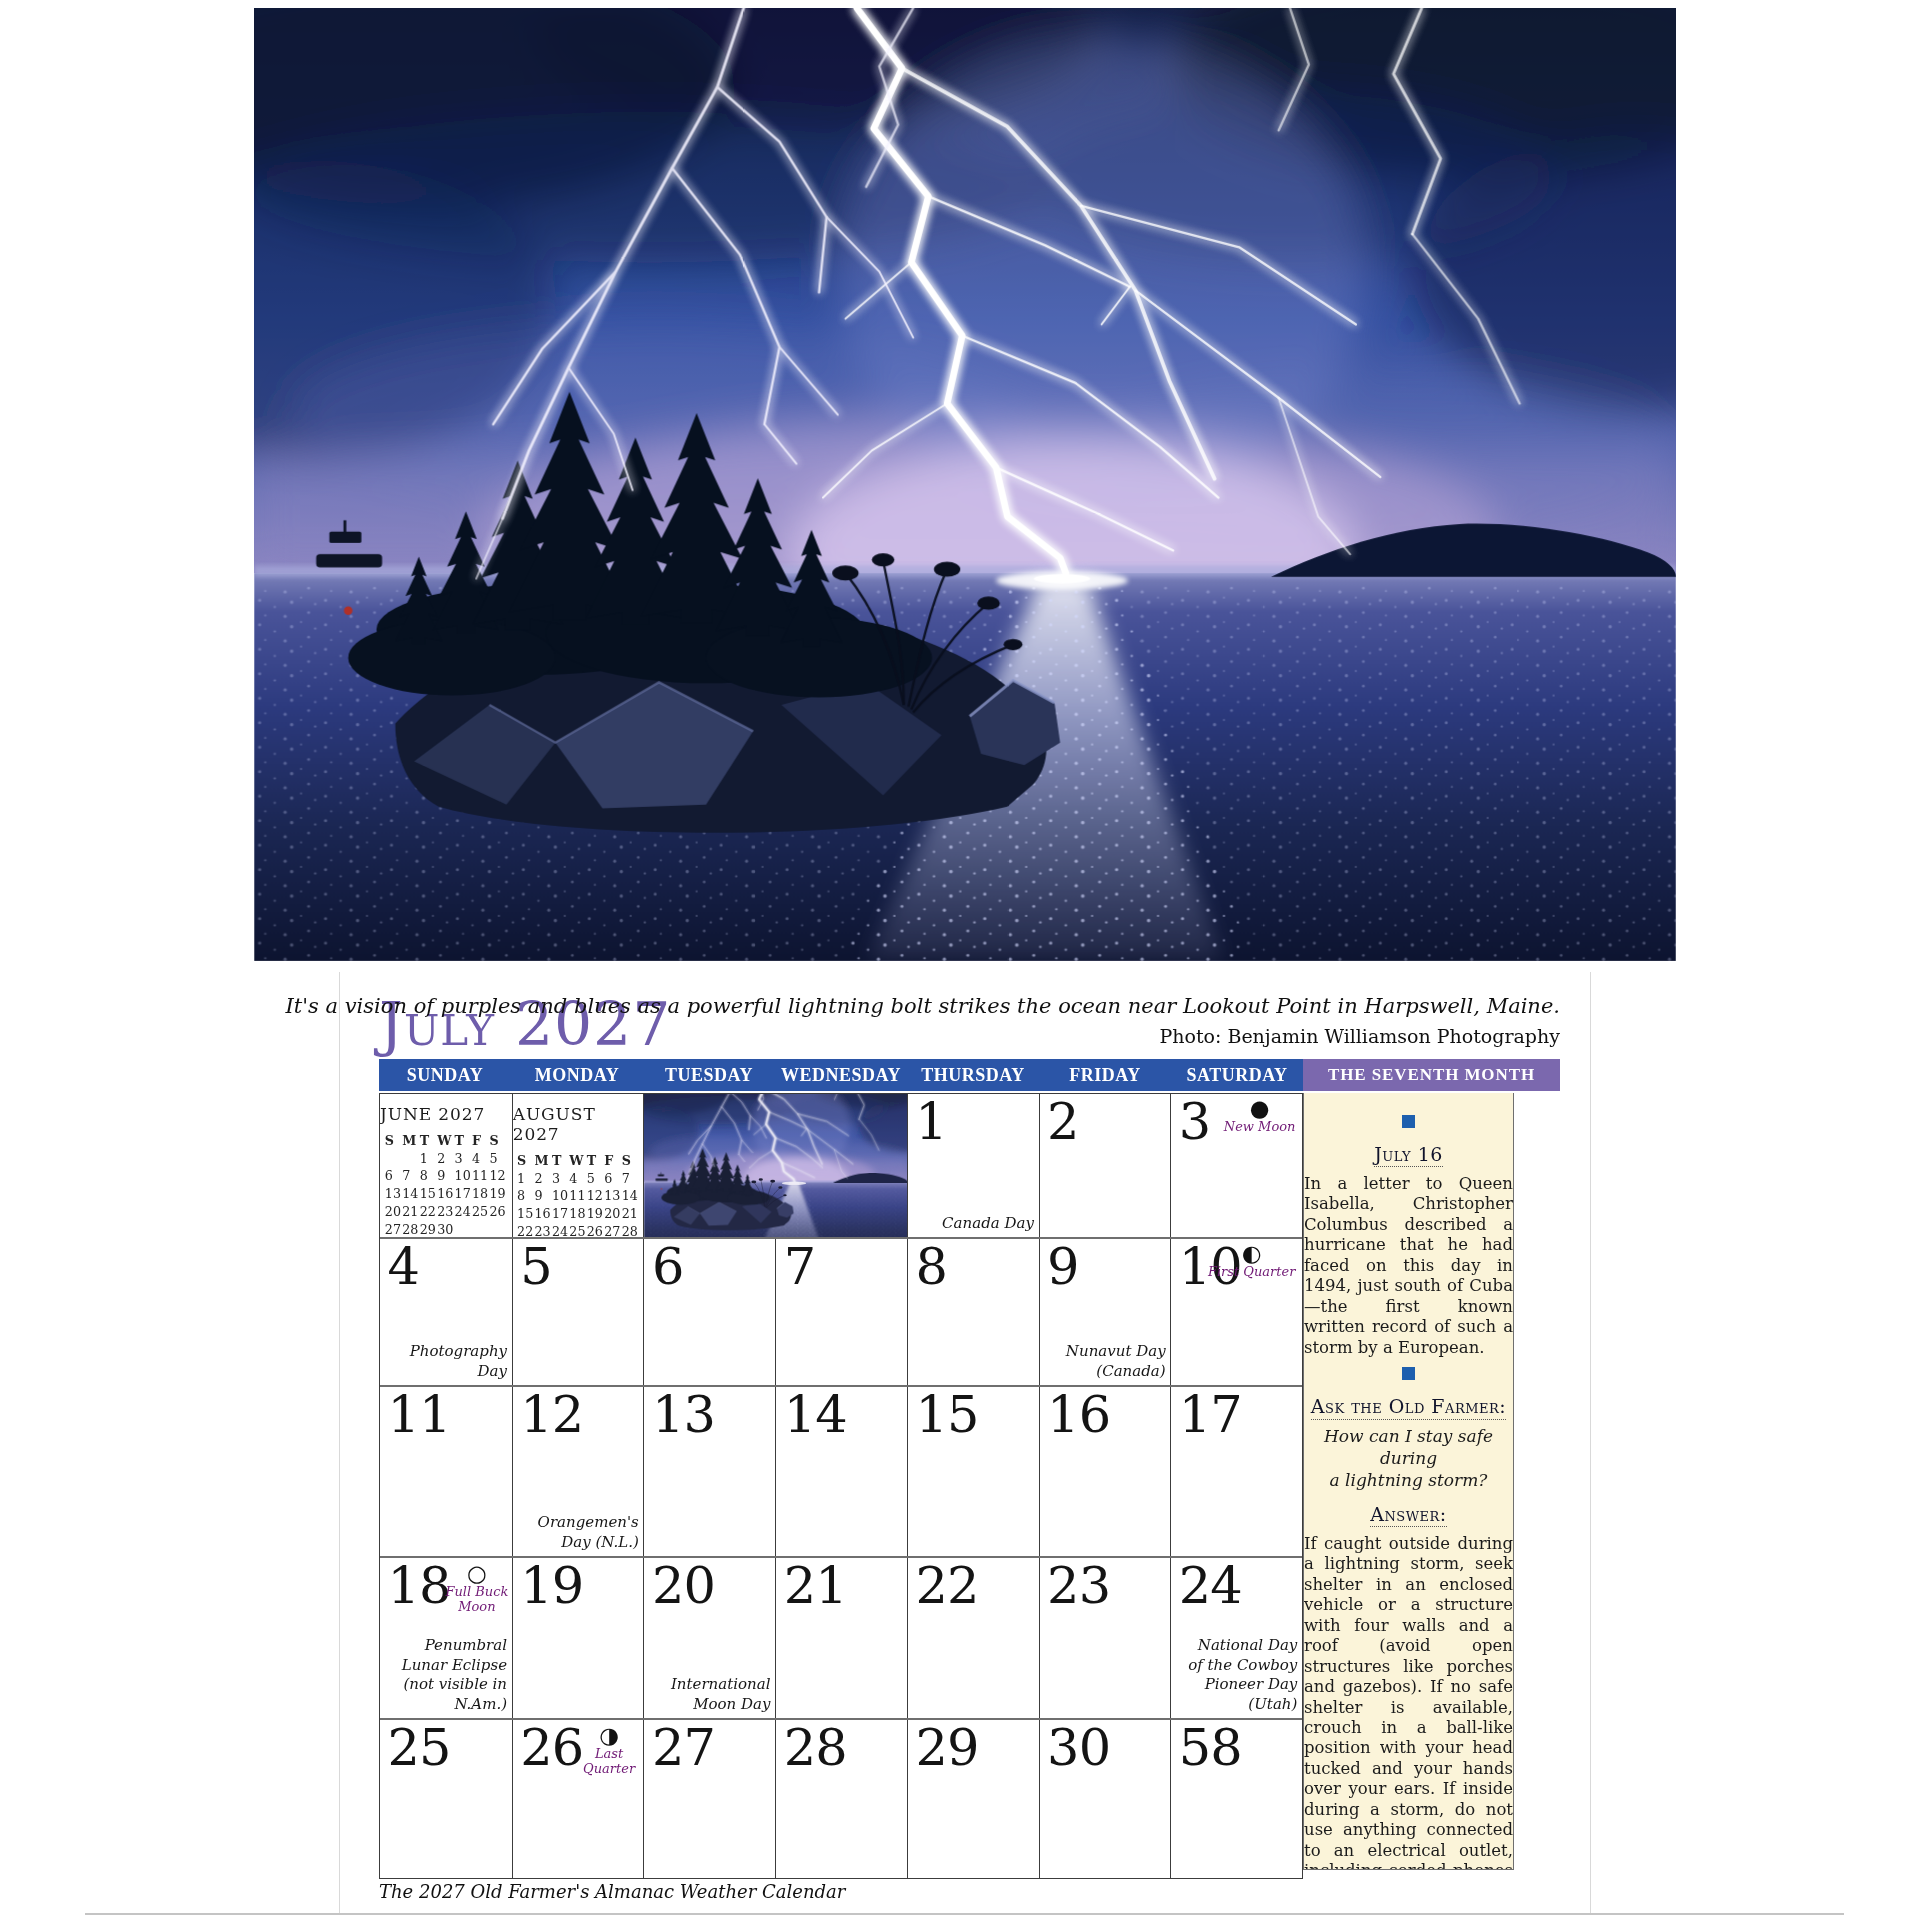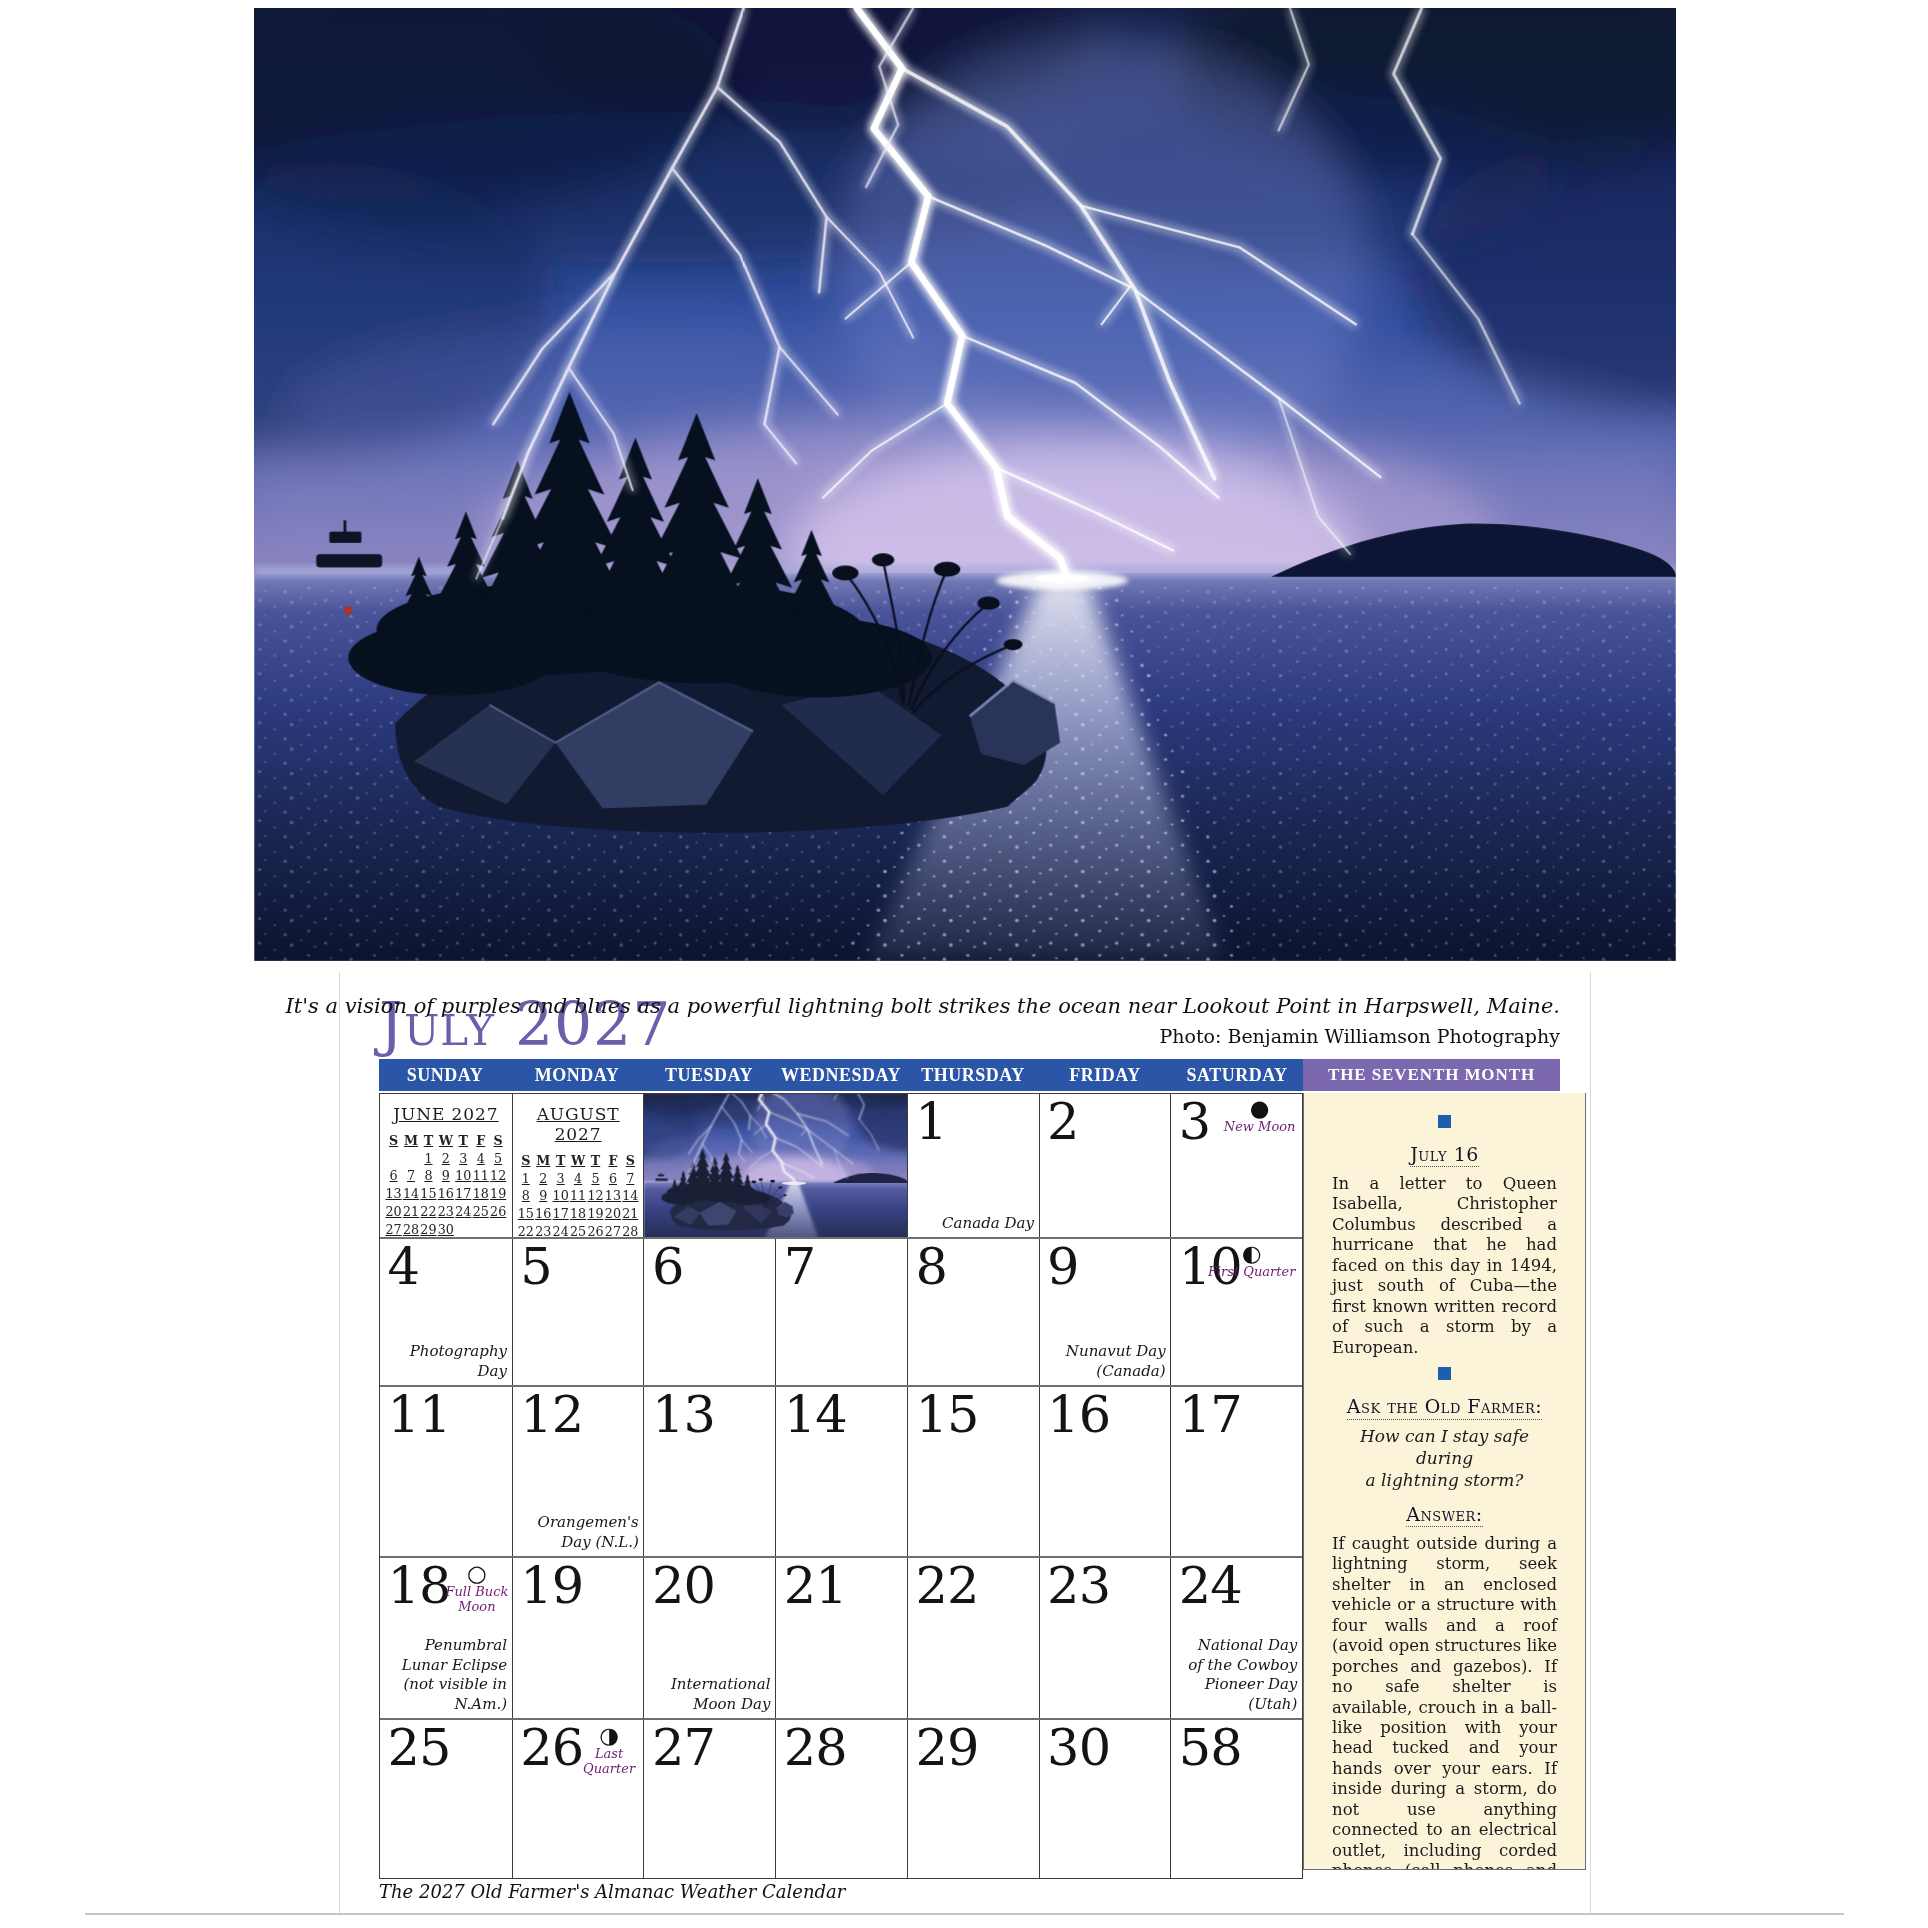--- a/index.html
+++ b/index.html
@@ -35,33 +35,33 @@
   .day-num{position:absolute;top:1.9px;left:7.5px;font-size:51px;line-height:1;color:#141414;letter-spacing:-0.9px;}
   .holidays{position:absolute;bottom:3.8px;right:4.7px;text-align:right;font-style:italic;
             font-size:15px;line-height:1.3;color:#161616;}
   .moon{text-align:center;position:absolute;}
   .moon.corner{top:2.8px;right:6.6px;}
   .moon.inline{top:3.8px;left:62px;}
   .moon-symbol{display:block;font-family:"DejaVu Sans",sans-serif;font-size:22.6px;line-height:1;color:#111;}
   .moon-label{font-style:italic;font-size:13px;line-height:1.1;color:#701a75;margin-top:0.9px;}
 
   
-  .mini{position:absolute;inset:0;padding-top:10.4px;text-align:center;text-decoration:underline;}
+  .mini{position:absolute;inset:0;padding-top:10.4px;}
   .mini-title{font-size:17px;letter-spacing:0.9px;text-transform:uppercase;color:#1c1c1c;}
   .mini-grid{display:grid;grid-template-columns:repeat(7,1fr);width:122px;margin:8.5px auto 0;
              font-size:12.7px;row-gap:2.8px;color:#242424;}
   .mini-wd{font-weight:bold;}
 
   
   .thumb svg{display:block;}
 
   
-  .sidebar{left:1303px;top:1093px;width:283px;height:777px;background:#fbf4d9;
+  .sidebar{left:1303px;top:1093px;width:211px;height:777px;background:#fbf4d9;
            border:0.9px solid #6f6f6f;border-top:none;box-sizing:border-box;
-           padding:13px 28px 0;text-align:center;font-size:16.5px;color:#1b1b1b;overflow:hidden;}
+           padding:13px 0 0;text-align:center;font-size:16.5px;color:#1b1b1b;overflow:hidden;}
   .sb-bullet{width:12.2px;height:12.2px;background:#1d5fae;margin:9.4px auto 15px;}
   .sb-heading{margin:1.9px 0 9.4px;}
   .sb-heading span{font-variant:small-caps;font-size:19px;letter-spacing:0.5px;color:#10132b;
                    border-bottom:1.9px dotted #555;padding-bottom:1.9px;}
   .sb-just{text-align:justify;line-height:1.24;margin:0 0 1.9px;}
   .sb-italic{font-style:italic;font-size:17px;line-height:1.28;margin:1.9px 0 11.3px;}
 
   
   .footer-left{left:379px;top:1881px;font-style:italic;font-size:18px;color:#101010;}
   .footer-right{right:368px;top:1881px;text-align:right;font-style:italic;font-size:18px;color:#101010;}

